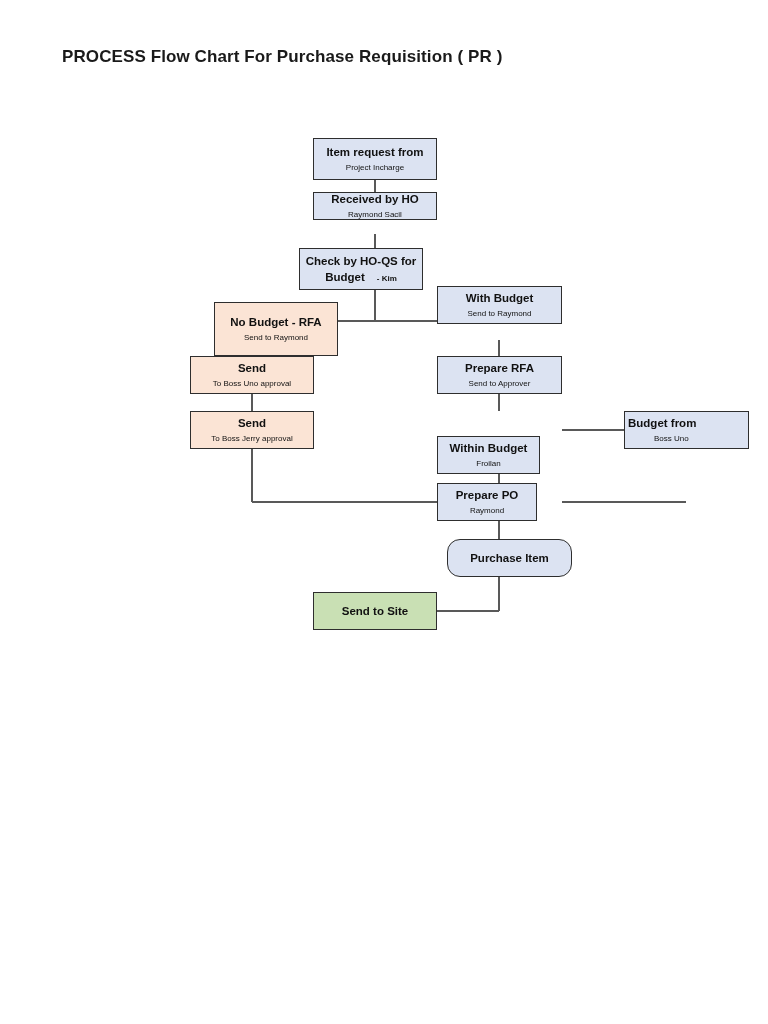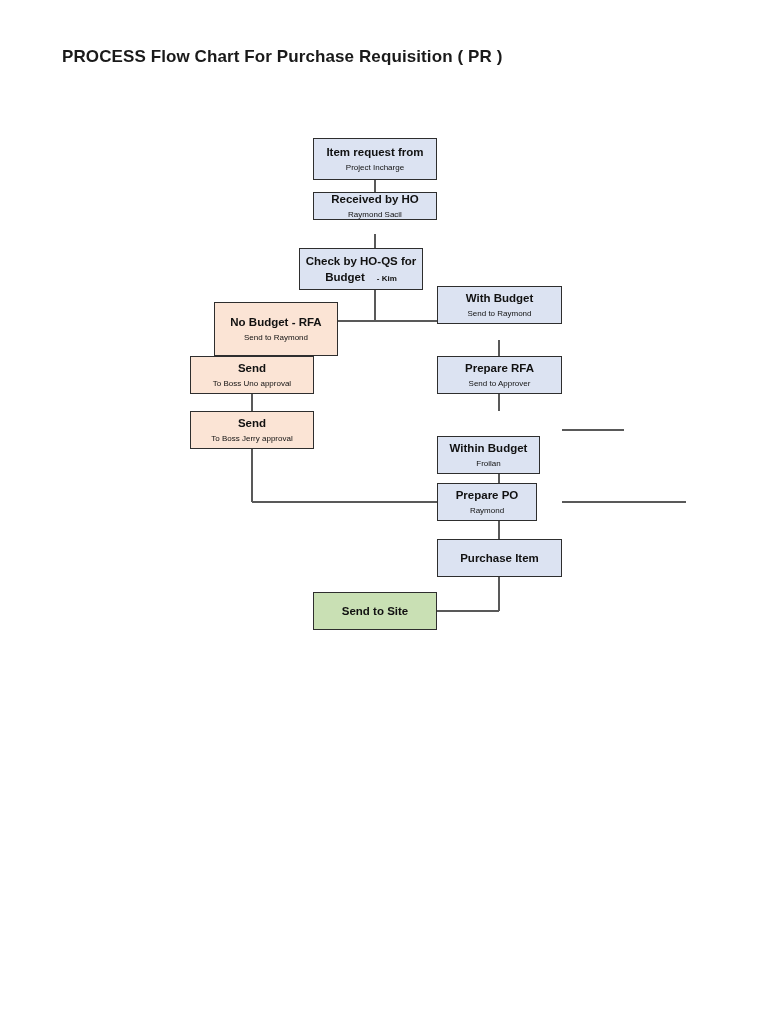--- a/index.html
+++ b/index.html
@@ -160,27 +160,31 @@
   <div class="node fill-peach" style="left:190px; top:411px; width:124px; height:38px;">
     <span class="n-title">Send</span>
     <span class="n-sub">To Boss Jerry approval</span>
   </div>
 
   <div class="node fill-blue" style="left:437px; top:436px; width:103px; height:38px;">
     <span class="n-title">Within Budget</span>
     <span class="n-sub">Froilan</span>
   </div>
 
+  <div class="node fill-blue" style="left:624px; top:411px; width:125px; height:38px; align-items:flex-start; padding-left:3px;">
+    <span class="n-title">Budget from</span>
+    <span class="n-sub" style="margin-left:26px;">Boss Uno</span>
+  </div>
 
   <div class="node fill-blue" style="left:437px; top:483px; width:100px; height:38px;">
     <span class="n-title">Prepare PO</span>
     <span class="n-sub">Raymond</span>
   </div>
 
-  <div class="node fill-blue" style="left:437px; top:539px; width:125px; height:38px;">
+  <div class="node fill-blue" style="left:447px; top:539px; width:125px; height:38px;border-radius:13px;">
     <span class="n-title">Purchase Item</span>
   </div>
 
   <div class="node fill-green" style="left:313px; top:592px; width:124px; height:38px;">
     <span class="n-title">Send to Site</span>
   </div>
 
 </div>
 
 </body></html>

